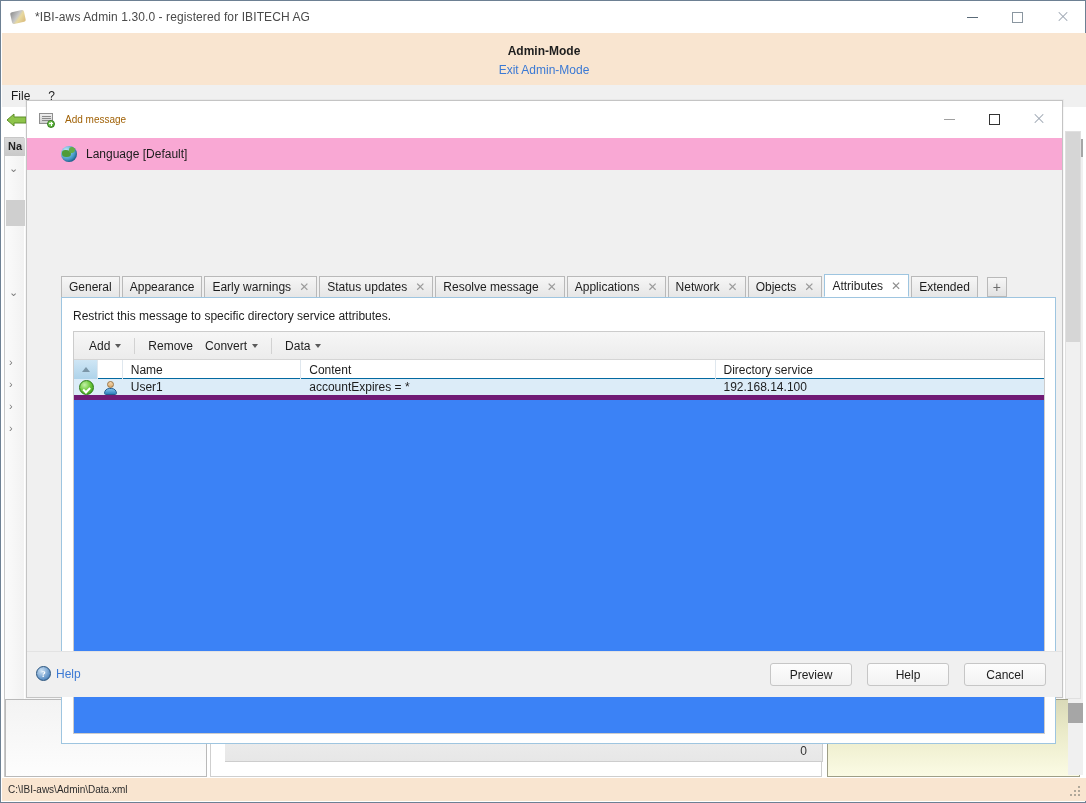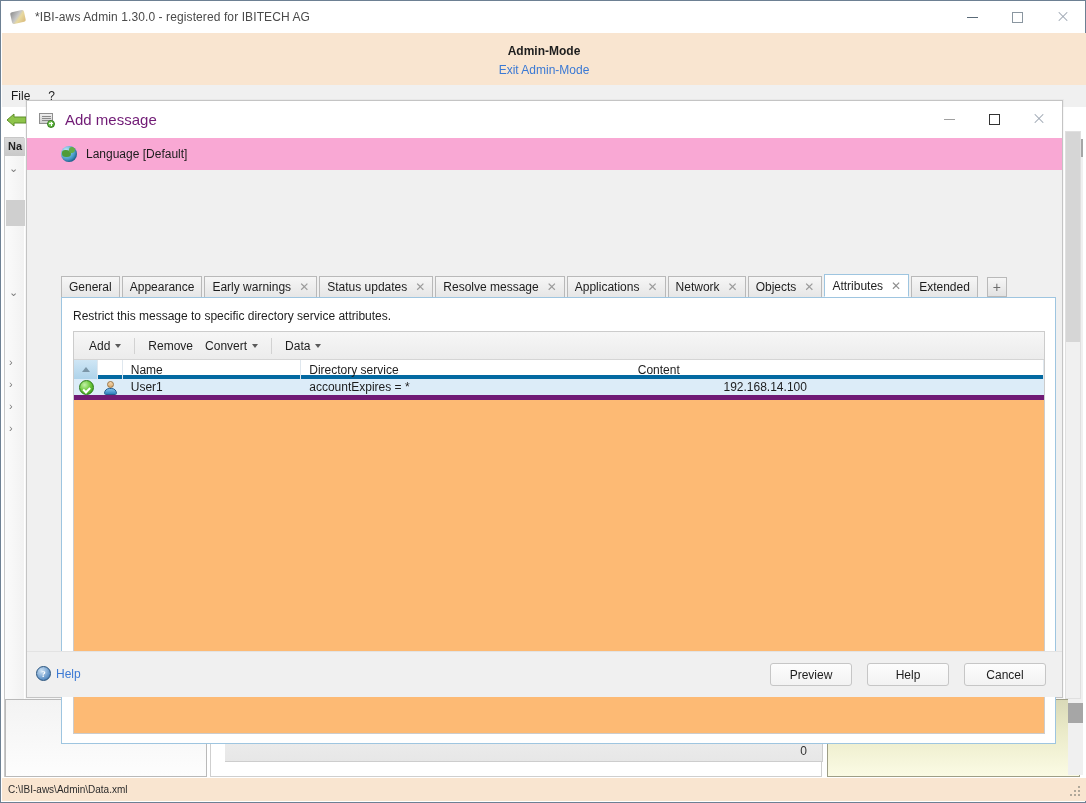--- a/index.html
+++ b/index.html
@@ -173,21 +173,21 @@
   #dlg-icon .plus {
     position: absolute; left: 8px; top: 8px; width: 8px; height: 8px;
     border-radius: 50%; background: radial-gradient(circle at 35% 30%,#9be07a,#3f9e21);
     border: 1px solid #2f7a17;
   }
   #dlg-icon .plus::before, #dlg-icon .plus::after {
     content:''; position:absolute; background:#fff;
   }
   #dlg-icon .plus::before { left:1px; top:2.5px; width:4px; height:1px; }
   #dlg-icon .plus::after  { left:2.5px; top:1px; width:1px; height:4px; }
-  #dlg-title-text { font-size: 15px; color: #701a75; }
+  #dlg-title-text { font-size: 10px; color: #a16207; }
 
   #dlg-lang-row {
     position: absolute; left: 0; top: 37px; width: 1035px; height: 32px;
     background: #f9a8d4; display: flex; align-items: center;
   }
   #globe-icon {
     width: 16px; height: 16px; margin-left: 34px; margin-right: 9px;
     border-radius: 50%;
     background: radial-gradient(circle at 32% 28%, #bfe6f5 0%, #6fb9dd 35%, #2a7fb5 75%, #15557f 100%);
     box-shadow: inset -1px -1px 2px rgba(0,0,0,.25);
@@ -239,39 +239,39 @@
     position: absolute; left: 34px; top: 196px; width: 995px; height: 447px;
     background: #ffffff; border: 1px solid #9ec5e0;
   }
   #restrict-text {
     position: absolute; left: 11px; top: 11px;
     font-size: 12px; color: #1d1d1d;
   }
 
   #grid-wrap {
     position: absolute; left: 11px; top: 33px; width: 972px; height: 403px;
-    border: 1px solid #cccccc; background: #fdba74;
+    border: 1px solid #cccccc; background: #3b82f6;
   }
   #grid-toolbar {
     position: absolute; left: 0; top: 0; width: 970px; height: 28px;
     background: linear-gradient(to bottom,#f6f6f6,#ececec);
     border-bottom: 1px solid #d5d5d5;
     display: flex; align-items: center; padding-left: 9px;
   }
   .tb-btn {
     display: flex; align-items: center; gap: 5px;
     padding: 2px 6px; font-size: 12px; color: #1d1d1d; white-space: nowrap;
   }
   .caret { width: 0; height: 0; border-left: 3.5px solid transparent;
            border-right: 3.5px solid transparent; border-top: 4px solid #5a5a5a; }
   .tb-sep { width: 1px; height: 16px; background: #d2d2d2; margin: 0 7px; }
 
   #grid-header {
     position: absolute; left: 0; top: 28px; width: 970px; height: 19px;
-    display: flex; border-bottom: 4px solid #0369a1;
+    display: flex; border-bottom: 1px solid #0369a1;
     background: #ffffff;
   }
   .gh-cell {
     display: flex; align-items: center; height: 19px;
     font-size: 12px; color: #1d1d1d; padding-left: 8px;
     border-right: 1px solid #dfe7ee;
   }
   .gh-sort {
     width: 25px; background: linear-gradient(to bottom,#cfe6f5,#aed3ea);
     justify-content: center; padding-left: 0;
@@ -517,22 +517,22 @@
             <span class="caret"></span>
           </div>
         </div>
 
         <div id="grid-header">
           <div class="gh-cell gh-sort">
             <span class="up-arrow"></span>
           </div>
           <div class="gh-cell gh-icon"></div>
           <div class="gh-cell" style="width:183px">Name</div>
+          <div class="gh-cell" style="width:425px">Content</div>
           <div class="gh-cell" style="width:337px;border-right:none">Directory service</div>
-          <div class="gh-cell" style="width:425px">Content</div>
         </div>
 
         <div id="grid-row">
           <div class="gr-cell" style="width:25px;justify-content:center">
             <span class="ok-icon"></span>
           </div>
           <div class="gr-cell" style="width:25px;justify-content:center">
             <span class="user-icon">
                 <span class="head"></span>
                 <span class="body"></span>

